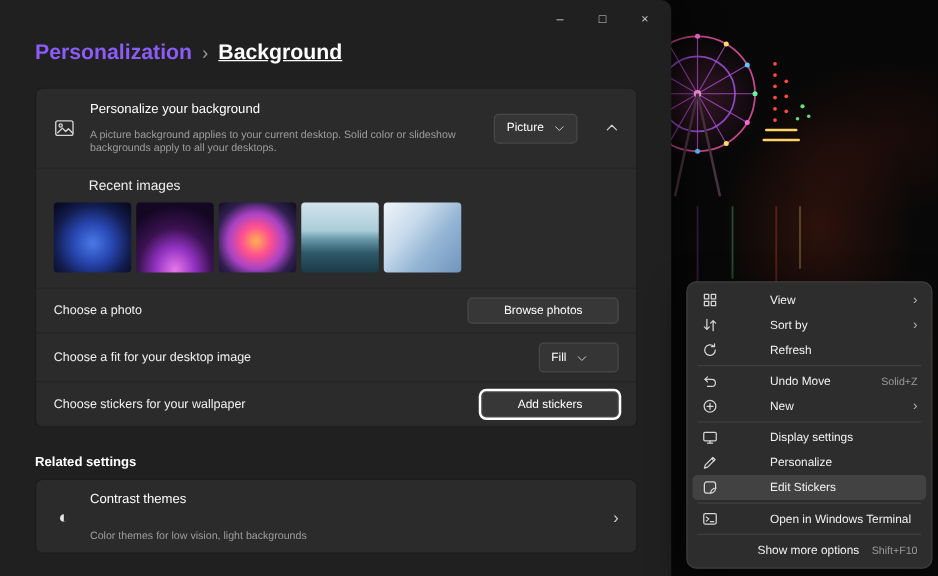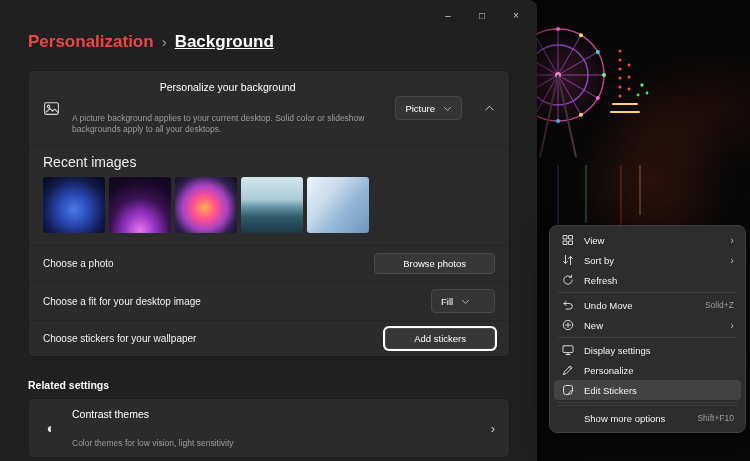--- a/index.html
+++ b/index.html
@@ -16,41 +16,41 @@
   .night-art { position:absolute; left:500px; top:15px; }
 
   
   .settings-window { position:absolute; left:0; top:0; width:537px; height:461px;
     background:#202020; border-radius:0 8px 0 0; box-shadow:10px 0 30px rgba(0,0,0,.55); color:#fff; }
   .titlebar { height:30px; display:flex; justify-content:flex-end; align-items:center; padding-right:4px; }
   .win-btn { width:34px; height:24px; display:flex; align-items:center; justify-content:center;
     background:transparent; border:none; color:#c9c9c9; font-size:10px; cursor:default; }
 
   .breadcrumb { padding:2px 0 0 28px; font-size:17px; font-weight:700; display:flex; gap:8px; align-items:baseline; }
-  .breadcrumb .parent { color:#ef4444; }
+  .breadcrumb .parent { color:#8b5cf6; }
   .breadcrumb .sep { color:#9a9a9a; font-weight:400; font-size:15px; }
   .breadcrumb .current { color:#ffffff;text-decoration:underline; }
 
   .content { padding:18px 0 0 28px; width:510px; }
   .card { width:482px; background:#2b2b2b; border:1px solid #1c1c1c; border-radius:6px; }
 
   .expander-header { display:flex; align-items:center; gap:12px; padding:10px 14px; }
   .exp-texts { flex:1; }
-  .exp-title { font-size:10.5px; color:#fff; margin-bottom:20px;text-align:center; }
+  .exp-title { font-size:10.5px; color:#fff; margin-bottom:9px; }
   .exp-desc { font-size:8.5px; color:#9d9d9d; line-height:1.3; max-width:348px; }
 
   .dropdown { display:flex; align-items:center; gap:8px; min-width:64px; height:24px; padding:0 9px;
     background:#353535; border:1px solid #484848; border-radius:4px; color:#fff; font-size:9.5px; cursor:default; }
   .chev-svg { flex:none; }
 
   .collapse-btn { margin-left:10px; background:none; border:none; color:#d0d0d0; display:flex; align-items:center; cursor:default; }
 
   .expander-body .section { border-top:1px solid #242424; }
   .recent { padding:8px 14px 12px; }
-  .recent-label { font-size:14px; color:#ededed; margin-bottom:7px; }
+  .recent-label { font-size:11px; color:#ededed; margin-bottom:7px;margin-left:28px; }
   .thumbs { display:flex; gap:4px; }
   .thumb { width:62px; height:56px; border-radius:3px; cursor:pointer; }
   .thumb-1 { background:radial-gradient(42px 42px at 50% 58%, #4a7ae8 0%, #2746b0 38%, #121c4e 72%, #070a20 100%); }
   .thumb-2 { background:radial-gradient(46px 52px at 50% 96%, #e878ea 0%, #9232c2 34%, #3a1250 64%, #130722 100%); }
   .thumb-3 { background:radial-gradient(circle at 48% 55%, #ffb050 0%, #ff5090 26%, #a743c4 50%, #2f2050 72%, #100a18 100%); }
   .thumb-4 { background:linear-gradient(180deg, #d2e4eb 0%, #abcdd9 40%, #6a9aaa 52%, #2f5969 72%, #1a3a48 100%); }
   .thumb-5 { background:linear-gradient(130deg, #eff4f9 0%, #c7daeb 35%, #95b6d5 62%, #7095bd 100%); }
 
   .setting-row { display:flex; align-items:center; justify-content:space-between; padding:7px 14px; min-height:30px;gap:31px; }
   .row-label { font-size:10px; color:#f2f2f2; }
@@ -69,21 +69,21 @@
   .flink { display:flex; gap:7px; color:#a2c2ee; font-size:9.5px; cursor:pointer; }
   .flink .ftext { text-decoration:underline; }
 
   
   .context-menu { position:absolute; left:549px; top:225px; width:197px; background:#2d2d2d;
     border:1px solid #3e3e3e; border-radius:8px; padding:4px; box-shadow:0 10px 28px rgba(0,0,0,.6); }
   .menu-item { display:flex; align-items:center; gap:10px; height:20px; padding:0 7px;
     border-radius:4px; color:#f2f2f2; font-size:9.5px; cursor:default; }
   .menu-item.highlight { background:#424242; }
   .mi-icon { width:13px; display:flex; justify-content:center; color:#d6d6d6; }
-  .mi-label { flex:1; white-space:nowrap; }
+  .mi-label { flex:1; white-space:nowrap;margin-left:32px; }
   .mi-shortcut { color:#9b9b9b; font-size:8.5px; }
   .mi-chevron { color:#b5b5b5; font-size:11px; }
   .menu-divider { height:1px; background:#3f3f3f; margin:2px 4px; }
 
   svg.icon { stroke:#d6d6d6; fill:none; stroke-width:1; stroke-linecap:round; stroke-linejoin:round; }
   svg.icon-blue { stroke:#a2c2ee; fill:none; stroke-width:1; stroke-linecap:round; stroke-linejoin:round; }
 </style>
 </head>
 <body>
 
@@ -221,21 +221,21 @@
           <button class="btn focus-ring">Add stickers</button>
         </div>
       </div>
     </div>
 
     <div class="related-heading">Related settings</div>
     <div class="card contrast-card">
       <span class="contrast-icon">◐</span>
       <div>
         <div class="contrast-title">Contrast themes</div>
-        <div class="contrast-desc">Color themes for low vision, light sensitivity</div>
+        <div class="contrast-desc">Color themes for low vision, light backgrounds</div>
       </div>
       <span class="chev-right">›</span>
     </div>
 
     <div class="footer-links">
       <div class="flink">
         <svg class="icon-blue" width="12" height="12" viewBox="0 0 12 12">
           <circle cx="6" cy="6" r="4.7"></circle>
             <path d="M4.6 4.7a1.4 1.4 0 1 1 2.3 1.1c-.5.4-.9.7-.9 1.3"></path>
             <circle cx="6" cy="8.9" r=".5" fill="#a2c2ee" stroke="none"></circle>
@@ -339,20 +339,29 @@
       <svg class="icon" width="12" height="12" viewBox="0 0 12 12">
           <path d="M1.5 3.5a2 2 0 0 1 2-2h5a2 2 0 0 1 2 2v3a4 4 0 0 1-4 4h-3a2 2 0 0 1-2-2z"></path>
           <path d="M10.5 6.5a4 4 0 0 0-4 4"></path>
         </svg>
     </span>
     <span class="mi-label">Edit Stickers</span>
   </div>
 
   <div class="menu-divider"></div>
 
+  <div class="menu-item">
+    <span class="mi-icon">
+      <svg class="icon" width="12" height="12" viewBox="0 0 12 12">
+          <rect x="1" y="1.8" width="10" height="8.4" rx="1.2"></rect>
+          <path d="M3 4.5l2 1.7-2 1.7M6.3 8.3h2.7"></path>
+        </svg>
+    </span>
+    <span class="mi-label">Open in Windows Terminal</span>
+  </div>
 
   <div class="menu-divider"></div>
 
   <div class="menu-item">
     <span class="mi-icon"></span>
     <span class="mi-label">Show more options</span>
     <span class="mi-shortcut">Shift+F10</span>
   </div>
 
 </div>

